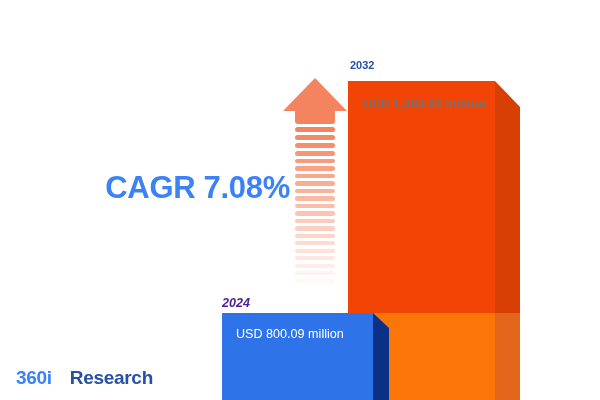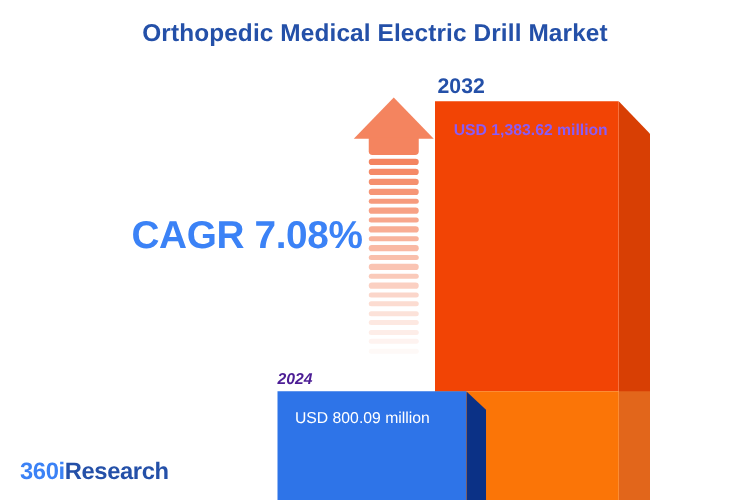--- a/index.html
+++ b/index.html
@@ -60,21 +60,21 @@
   .logo {
     position: absolute;
     left: 16px;
     top: 367px;
     font-size: 19px;
     font-weight: bold;
     letter-spacing: -0.3px;
     white-space: nowrap;
   }
   .logo .logo-a { color: #3b82f6; }
-  .logo .logo-b { color: #2450A8; }
+  .logo .logo-b { color: #2450A8; padding-left: 18px; }
 
   
   .arrow {
     position: absolute;
     left: 283px;
     top: 78px;
     width: 64px;
     height: 215px;
   }
   .arrow-head {
@@ -150,28 +150,28 @@
     width: 147px;
     height: 87px;
     background: #FB7507;
   }
   .bar-2032-label {
     position: absolute;
     left: 363px;
     top: 97px;
     font-size: 12.6px;
     font-weight: bold;
-    color: #8b5cf6;
+    color: #737373;
     white-space: nowrap;
   }
   .bar-2032-year {
     position: absolute;
     left: 350px;
     top: 59px;
-    font-size: 17px;
+    font-size: 11px;
     font-weight: bold;
     color: #2450A8;
   }
 
   .bar-2024-side {
     position: absolute;
     left: 373px;
     top: 313px;
     width: 16px;
     height: 87px;
@@ -203,21 +203,20 @@
     font-weight: bold;
     color: #4c1d95;
     font-style: italic;
   }
 </style>
 </head>
 <body>
 
 <div id="infographic">
 
-  <div class="title">Orthopedic Medical Electric Drill Market</div>
 
   <div class="statement">
     <span class="cagr">CAGR 7.08%</span>
   </div>
 
   <div class="arrow">
     <div class="arrow-head">
       <div class="arrow-head-tri"></div>
       <div class="arrow-head-neck"></div>
     </div>

